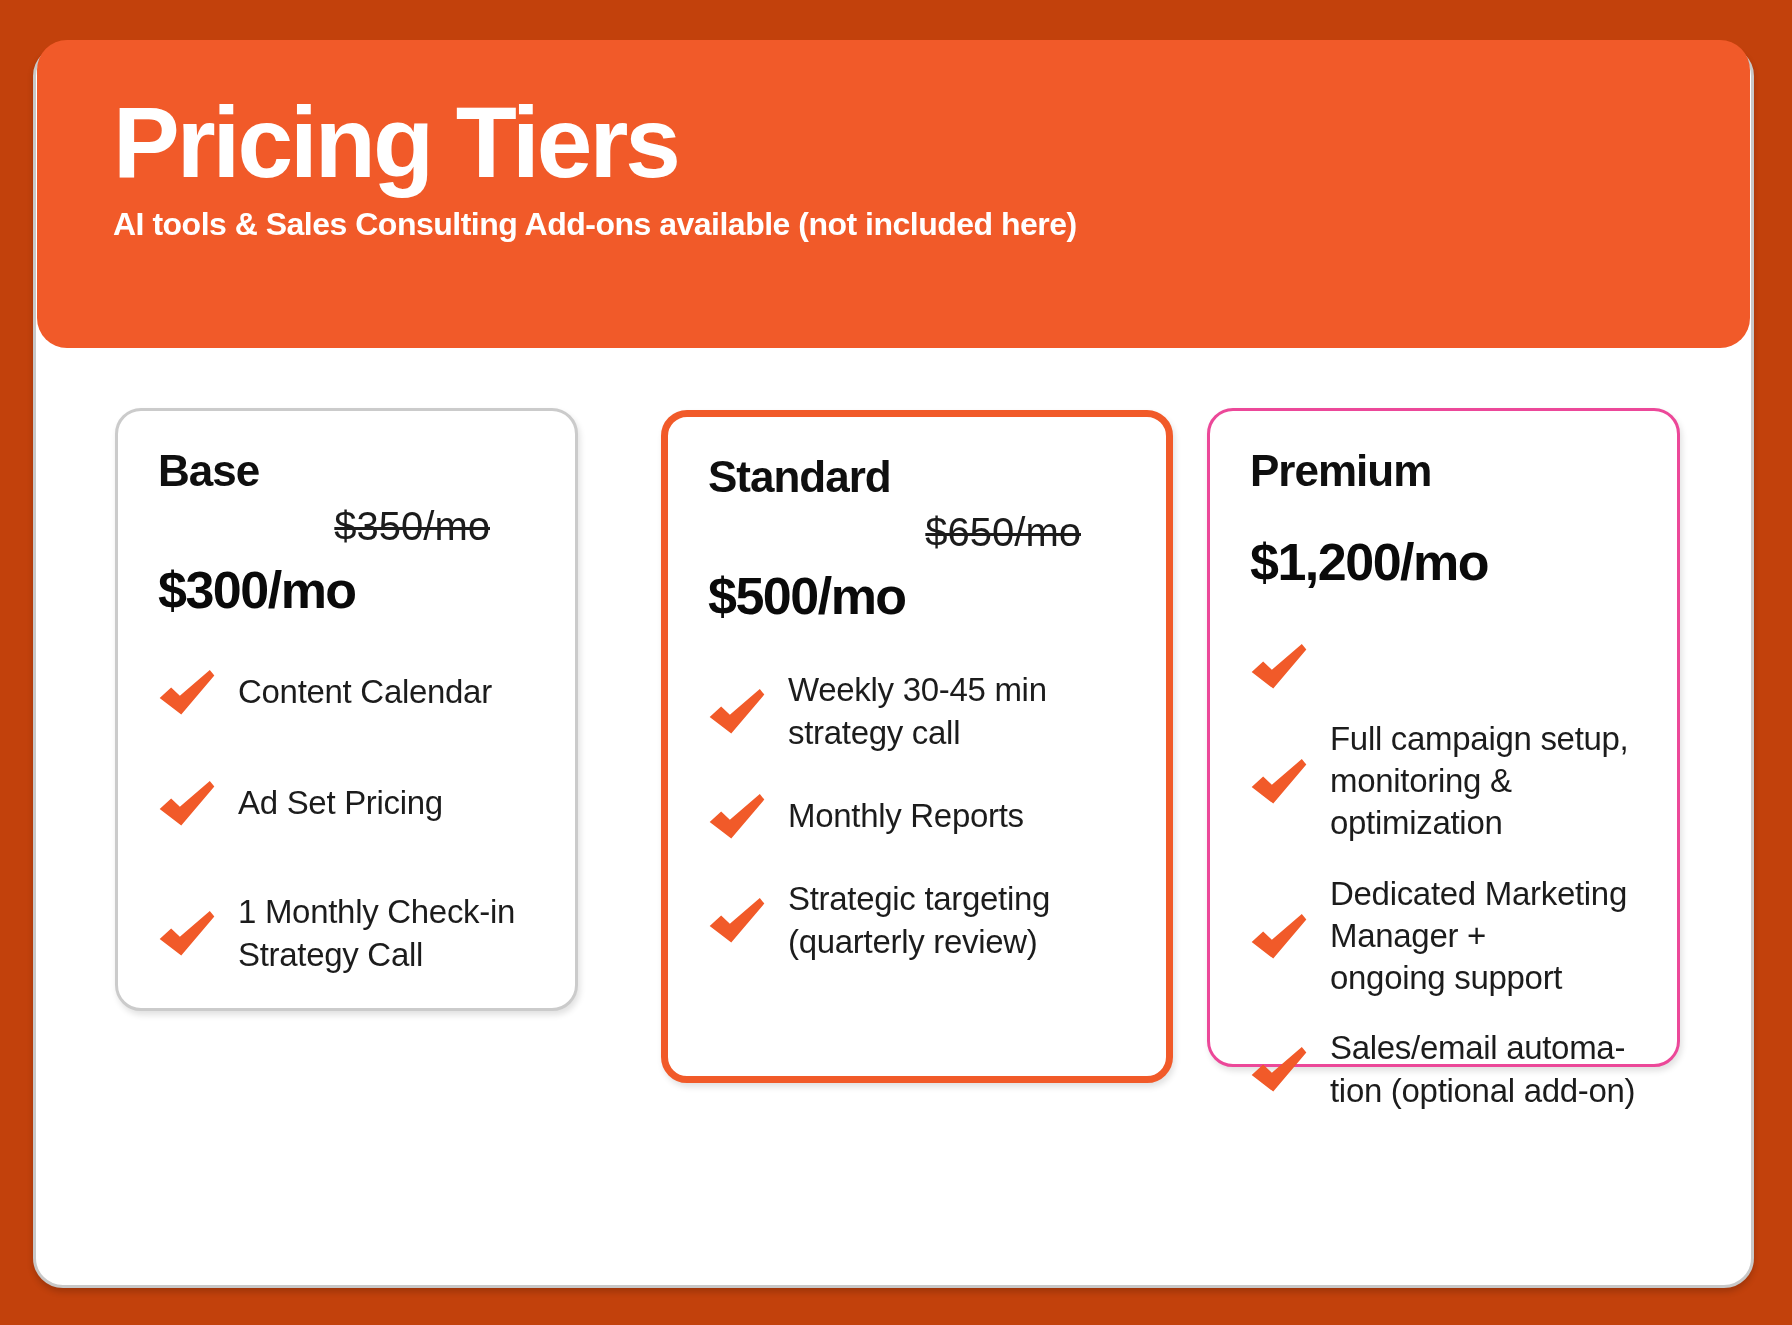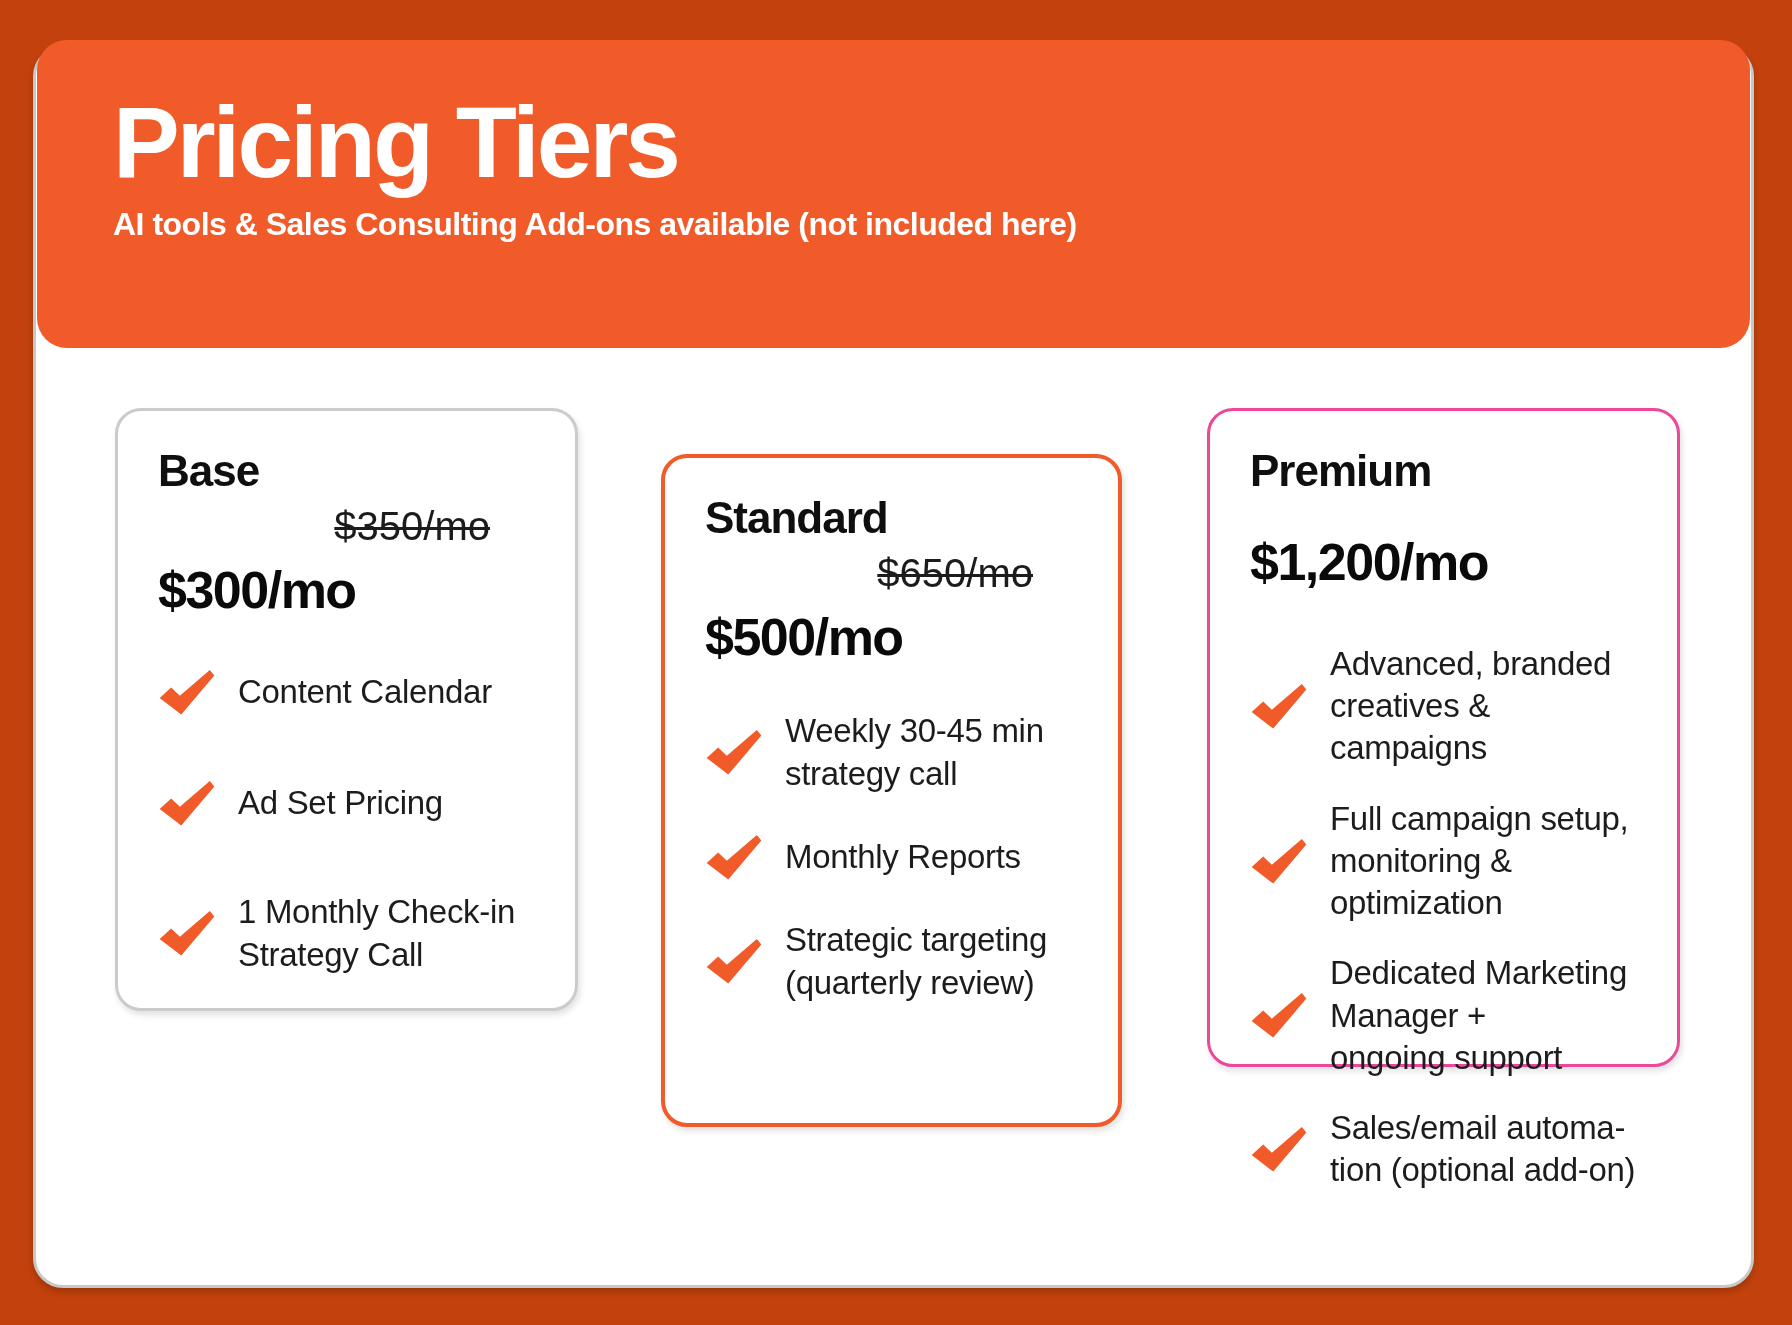--- a/index.html
+++ b/index.html
@@ -53,23 +53,22 @@
     border-radius:26px;
     box-sizing:border-box;
     padding:34px 40px;
     box-shadow:2px 4px 6px rgba(0,0,0,0.12);
   }
   .card--base{
     left:115px;top:408px;width:463px;height:603px;
     border:3px solid #cbcbcb;
   }
   .card--standard{
-    left:661px;top:410px;width:461px;height:673px;
-    border:4px solid #f9a8d4;
-    margin-top:44px;
+    left:661px;top:410px;width:512px;height:673px;
+    border:7px solid #f9a8d4;
   }
   .card--premium{
     left:1207px;top:408px;width:473px;height:659px;
     border:3px solid #ec4899;
   }
   .card-title{
     font-size:44px;
     font-weight:600;
     letter-spacing:-1px;
     line-height:1.2;
@@ -217,22 +216,20 @@
   <div class="card card--premium">
     <div class="card-title">Premium</div>
     <div class="price">$1,200/mo</div>
     <div class="features">
       <div class="feature">
         <span class="check-col">
             <svg viewBox="0 0 33 27">
               <use href="#check-shape"></use>
             </svg>
           </span>
-        <span class="feature-text">Advanced, branded
-creatives &amp; campaigns</span>
       </div>
       <div class="feature">
         <span class="check-col">
             <svg viewBox="0 0 33 27">
               <use href="#check-shape"></use>
             </svg>
           </span>
         <span class="feature-text">Full campaign setup,
 monitoring &amp;
 optimization</span>

